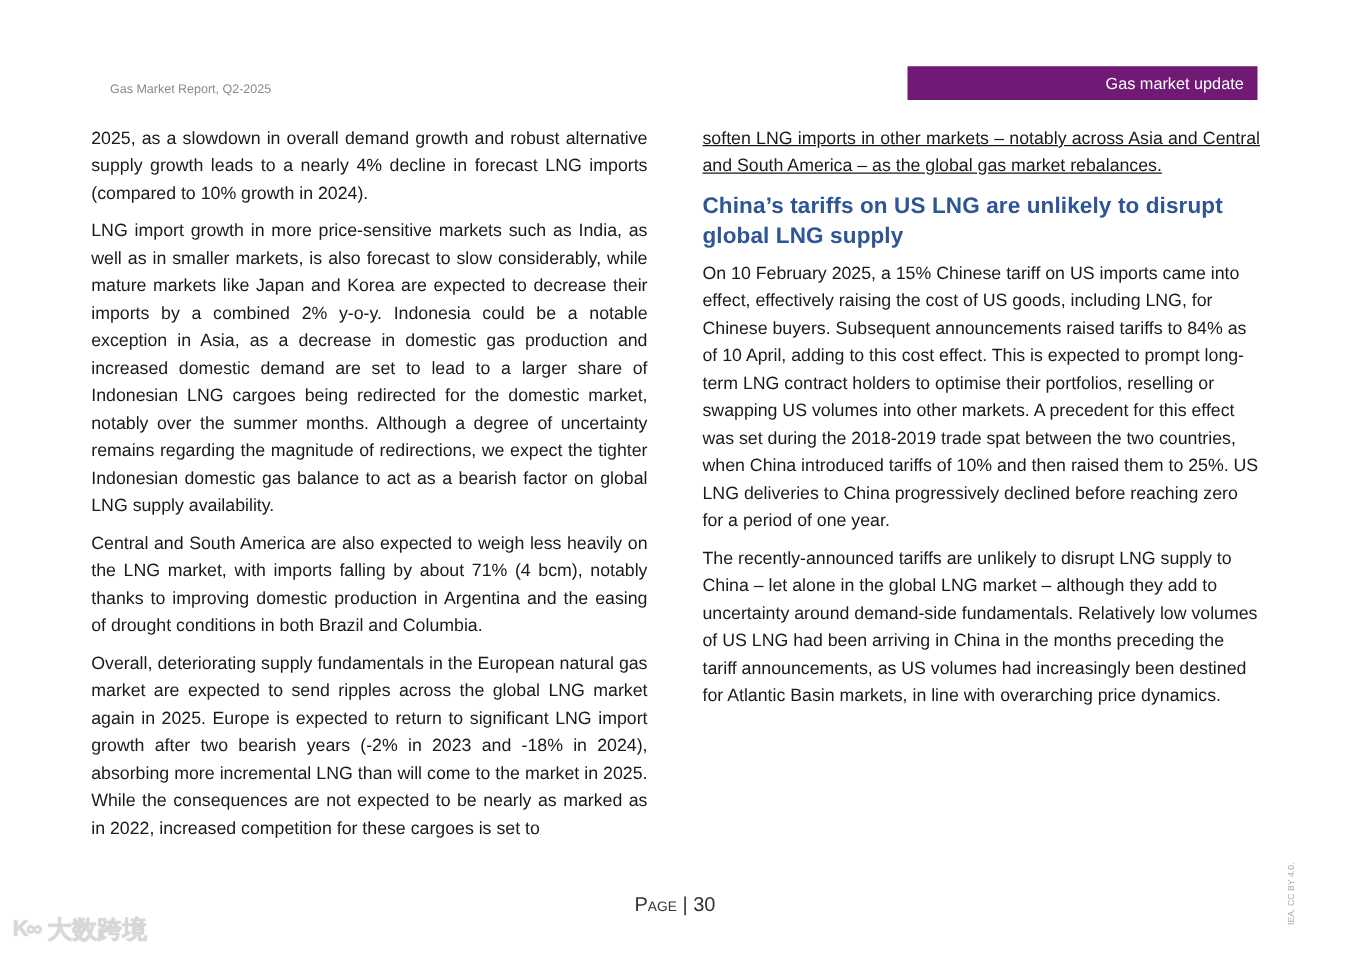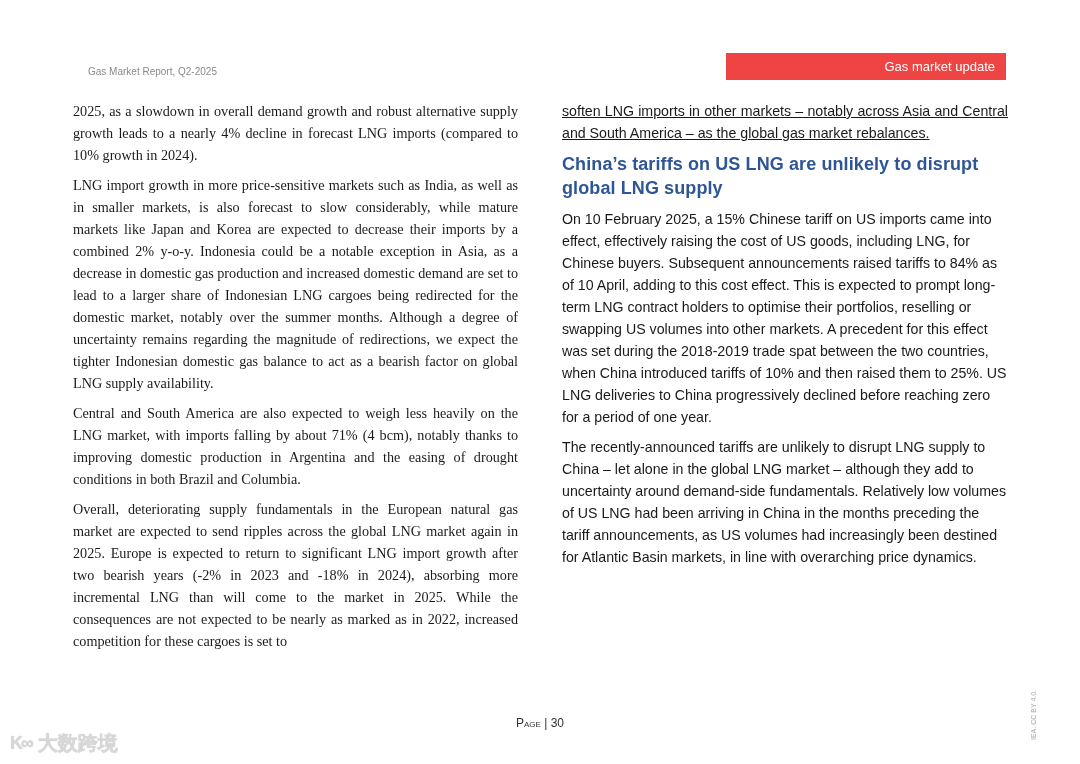--- a/index.html
+++ b/index.html
@@ -21,21 +21,21 @@
       top: 66px;
       font-size: 10px;
       color: #8a8a8a;
     }
     .section-banner {
       position: absolute;
       left: 726px;
       top: 53px;
       width: 280px;
       height: 27px;
-      background: #ef4444;
+      background: #701a75;
       color: #ffffff;
       font-size: 13px;
       box-sizing: border-box;
       padding-right: 11px;
       text-align: right;
       line-height: 27px;
     }
     .col {
       position: absolute;
       top: 100px;
@@ -53,40 +53,39 @@
     .col p {
       margin: 0 0 8px 0;
     }
     .col p.justify {
       text-align: justify;
       text-decoration: underline;
     }
     .col-left p {
       text-align: justify;
       text-align-last: left;
-      font-family: Liberation Serif, serif;
     }
     .col-right p.ragged {
       text-align: left;
     }
     .section-heading {
       margin: 7px 0 8px 0;
       font-size: 18px;
       line-height: 24px;
       font-weight: bold;
       color: #2e5596;
       letter-spacing: 0.1px;
     }
     .page-number {
       position: absolute;
       left: 0;
       width: 1080px;
       top: 716px;
       text-align: center;
-      font-size: 12px;
+      font-size: 16px;
       color: #333333;
     }
     .page-number .small-caps {
       font-variant: small-caps;
     }
     .license-note {
       position: absolute;
       left: 1030px;
       top: 740px;
       font-size: 7px;

